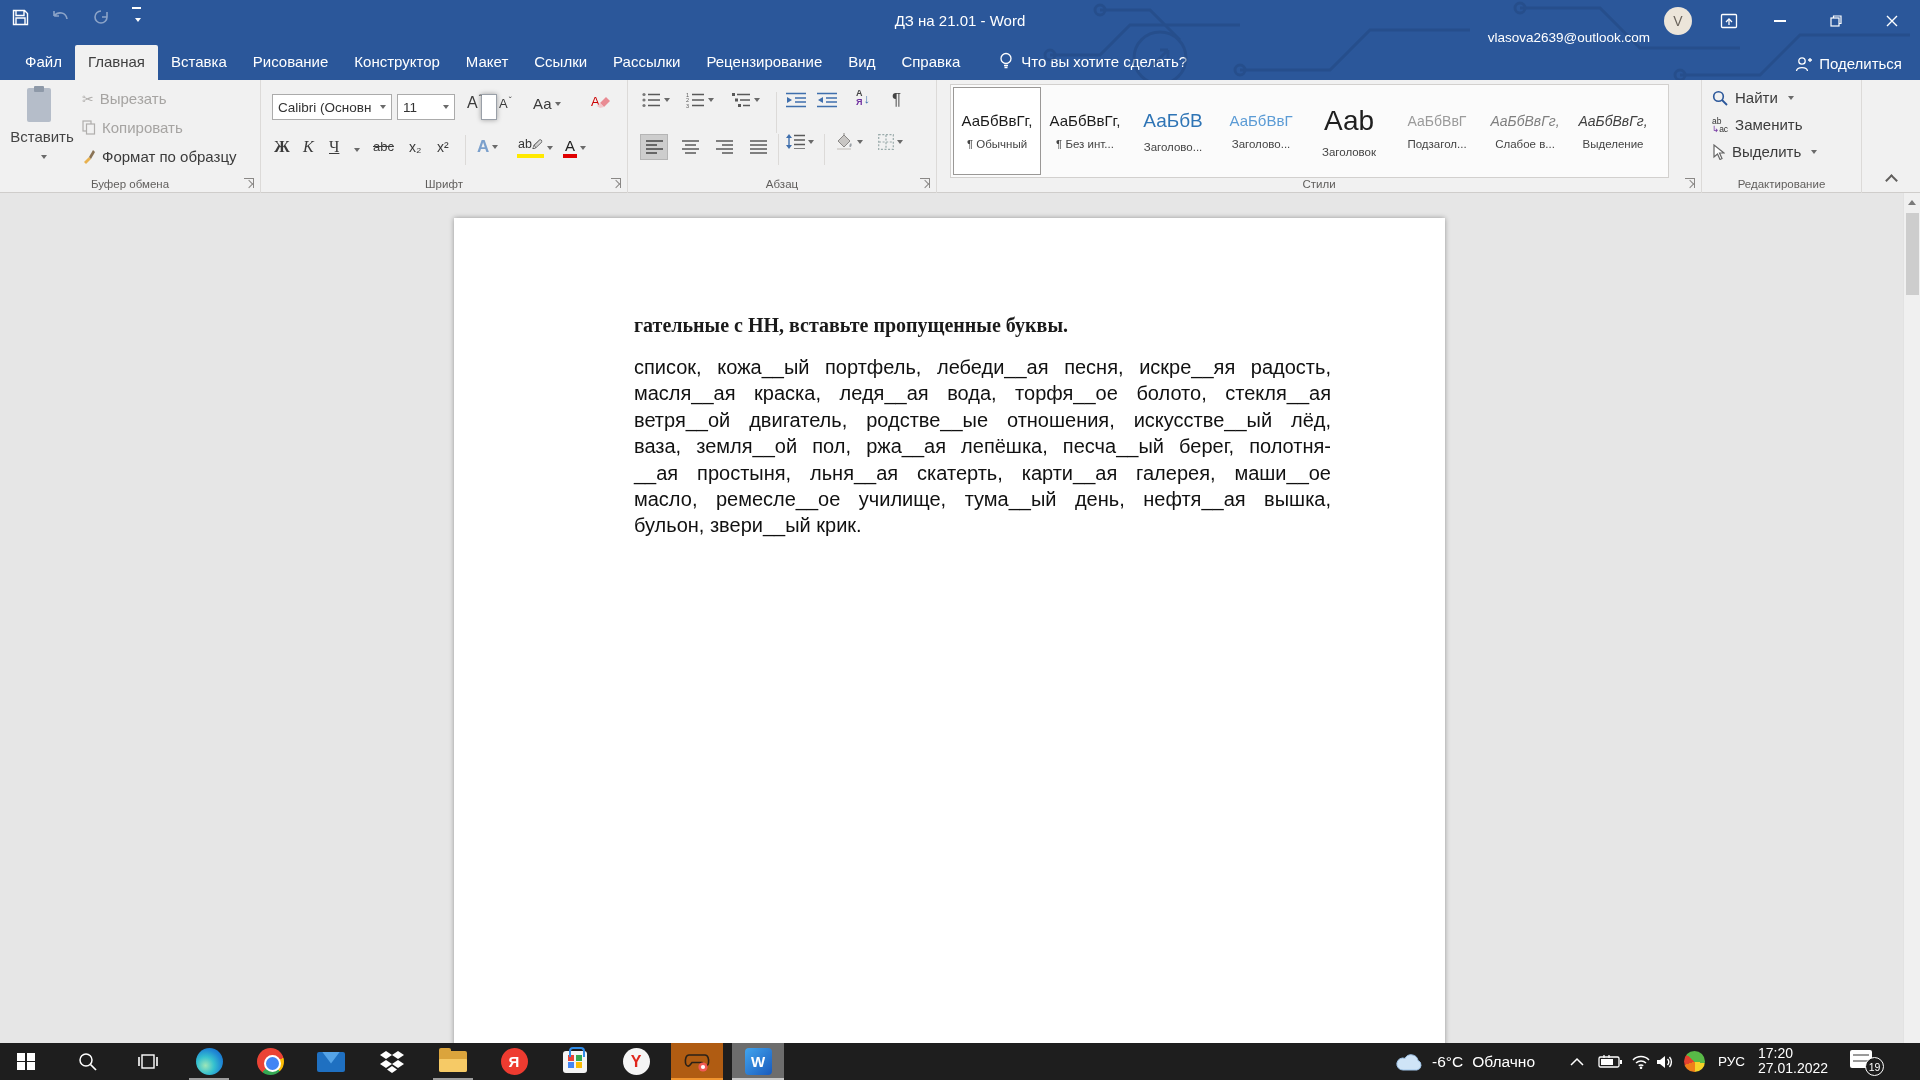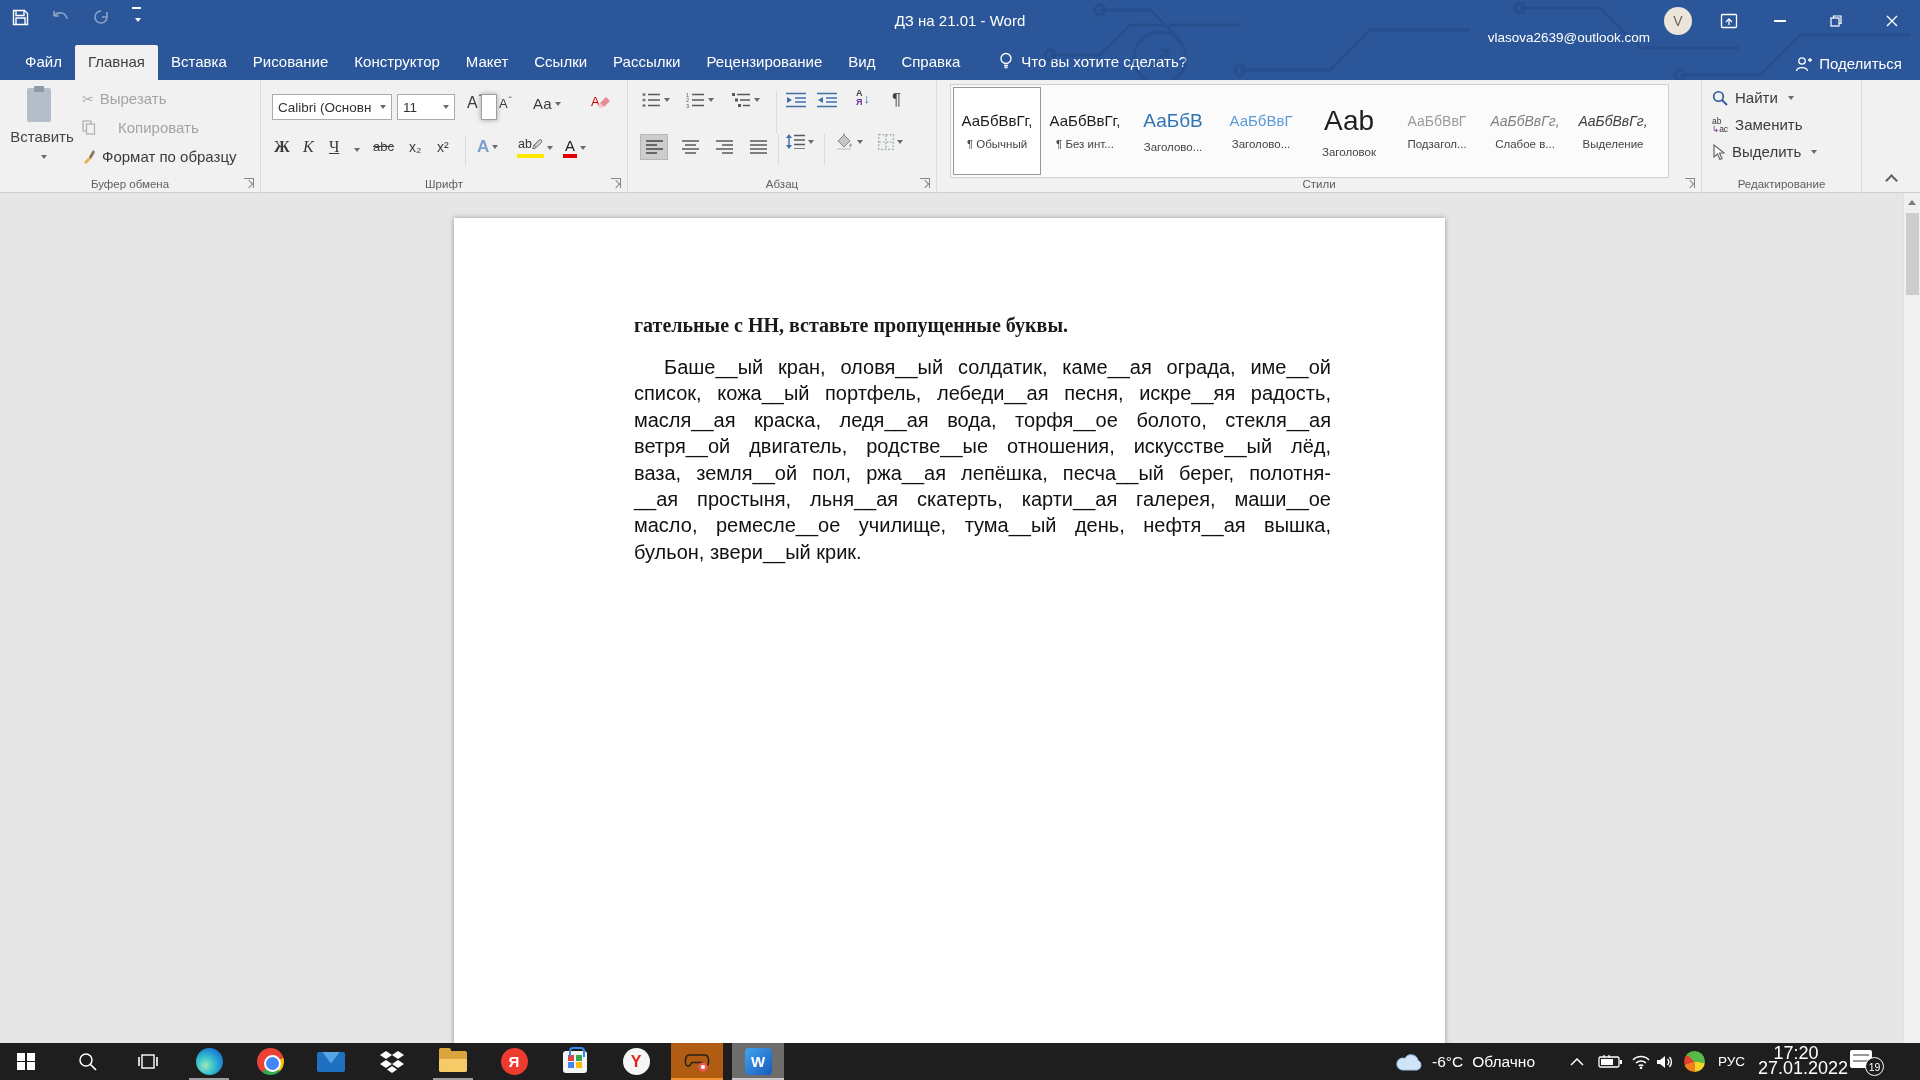--- a/index.html
+++ b/index.html
@@ -91,21 +91,21 @@
   .folder .fr { position:absolute; left:0; bottom:0; width:28px; height:13px; background:#f6ca66; border-radius:1px 1px 2px 2px; }
   .ya-c { background:#ee3b30; color:#fff; font-size:15px; }
   .store-i { width:24px; height:22px; background:#f4f4f4; border-radius:3px; position:relative; display:grid; place-items:center; }
   .store-i:before { content:""; position:absolute; top:-4px; left:6px; width:12px; height:8px; border:2.5px solid #2f8ce8; border-bottom:none; border-radius:4px 4px 0 0; }
   .msgrid { display:grid; grid-template-columns:6px 6px; grid-template-rows:6px 6px; gap:1.5px; }
   .msgrid i:nth-child(1){background:#ea4335}.msgrid i:nth-child(2){background:#34a853}
   .msgrid i:nth-child(3){background:#4285f4}.msgrid i:nth-child(4){background:#fbbc05}
   .yb-c { background:#f5f5f5; color:#e0261c; font-size:16px; }
   .word-i { width:27px; height:27px; border-radius:4px; background:linear-gradient(135deg,#41a5ee,#2b7cd3 55%,#185abd); color:#fff; font-weight:bold; font-size:15px; display:flex; align-items:center; justify-content:center; }
   .tray { position:absolute; top:0; height:37px; display:flex; align-items:center; }
-  .clockblk { position:absolute; left:1758px; top:3px; width:76px; text-align:center; font-size:18px; line-height:15px; }
+  .clockblk { position:absolute; left:1758px; top:3px; width:76px; text-align:left; font-size:14px; line-height:15px; }
   .notif { position:absolute; left:1850px; top:5px; width:34px; height:28px; }
   .notif .bub { position:absolute; left:0; top:2px; width:22px; height:18px; background:#fff; border-radius:2px; }
   .notif .bub i { display:block; height:2px; background:#9a9a9a; margin:4px 3px 0; }
   .badge { position:absolute; right:0; bottom:0; width:19px; height:19px; border:1.5px solid #fff; border-radius:50%; background:#1e1e1e; color:#fff; font-size:10.5px; display:flex; align-items:center; justify-content:center; }
   .av-c { width:21px; height:21px; border-radius:50%; background:conic-gradient(#58b947 0 100deg, #f5d327 0 180deg, #ef7f1a 0 250deg, #e3412f 0 310deg, #58b947 0); }
   .lang { font-size:13.5px; }
   .weather { position:absolute; left:1396px; top:0; height:37px; display:flex; align-items:center; gap:9px; font-size:15.5px; }
   svg.ic { display:block; }
 </style>
 </head>
@@ -204,21 +204,21 @@
           <div class="tab2"></div>
           <div class="page"></div>
         </div>
       <div class="smalllbl">Вставить</div>
       <span class="caret" style="margin-top:4px"></span>
     </div>
     <div class="rbtn dimtxt" style="left:82px;top:10px;gap:6px;">
       <span style="color:#b0aeac;font-size:14px">✂</span>
       <span>Вырезать</span>
     </div>
-    <div class="rbtn dimtxt" style="left:82px;top:39px;gap:22px;">
+    <div class="rbtn dimtxt" style="left:82px;top:39px;gap:6px;">
       <svg class="ic" width="14" height="15" viewBox="0 0 14 15">
           <rect x="1" y="1" width="8" height="10" stroke="#b0aeac" fill="none" stroke-width="1.2"></rect>
           <rect x="4.5" y="4" width="8" height="10" stroke="#b0aeac" fill="#f1f1f1" stroke-width="1.2"></rect>
         </svg>
       <span>Копировать</span>
     </div>
     <div class="rbtn" style="left:82px;top:68px;gap:6px;">
       <svg class="ic" width="14" height="15" viewBox="0 0 14 15">
           <path d="M2 13 L7 8 L9 10 L4 15 Z" fill="#e8b14e"></path>
           <path d="M7 8 L11 1 L13 3 L9 10 Z" fill="#8a7355"></path>
@@ -485,21 +485,20 @@
     </div>
 </div>
 
 <div class="docarea">
   <div class="page">
     <div class="doc-text">
       <div class="dhead">
         <div>гательные с НН, вставьте пропущенные буквы.</div>
       </div>
       <div class="dbody">
-        <div class="jl ind">Баше__ый кран, оловя__ый солдатик, каме__ая ограда, име__ой</div>
         <div class="jl">список, кожа__ый портфель, лебеди__ая песня, искре__яя радость,</div>
         <div class="jl">масля__ая краска, ледя__ая вода, торфя__ое болото, стекля__ая</div>
         <div class="jl">ветря__ой двигатель, родстве__ые отношения, искусстве__ый лёд,</div>
         <div class="jl">ваза, земля__ой пол, ржа__ая лепёшка, песча__ый берег, полотня-</div>
         <div class="jl">__ая простыня, льня__ая скатерть, карти__ая галерея, маши__ое</div>
         <div class="jl">масло, ремесле__ое училище, тума__ый день, нефтя__ая вышка,</div>
         <div>бульон, звери__ый крик.</div>
       </div>
     </div>
   </div>

